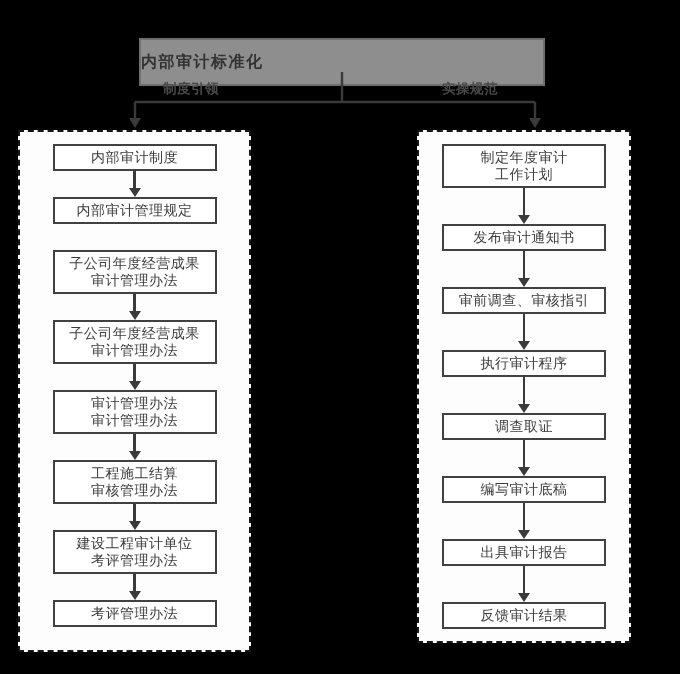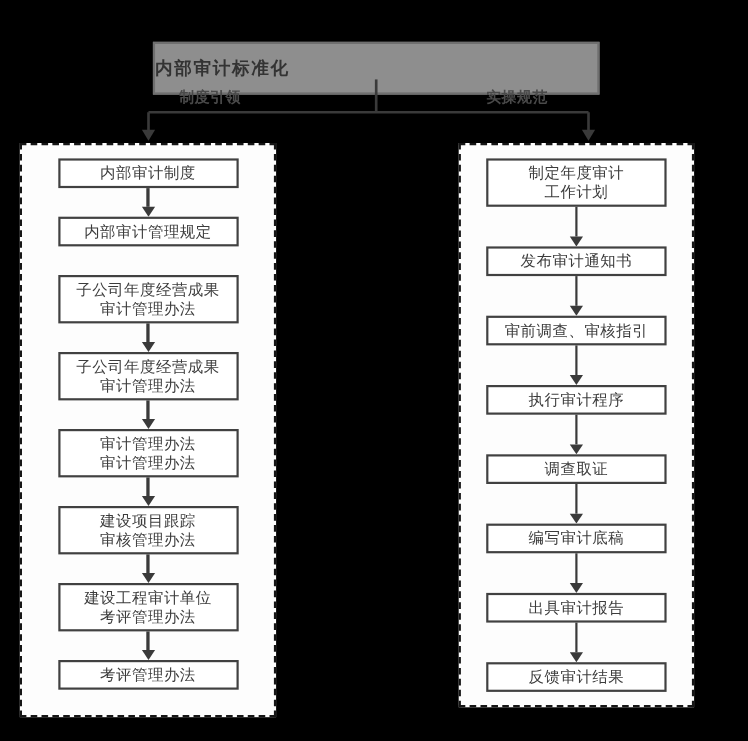--- a/index.html
+++ b/index.html
@@ -99,21 +99,21 @@
         </div>
         <div class="flow-box">
           <div>审计管理办法</div>
           <div>审计管理办法</div>
         </div>
         <div class="connector">
           <div class="vline"></div>
           <div class="ahead"></div>
         </div>
         <div class="flow-box">
-          <div>建设项目跟踪</div>
+          <div>工程施工结算</div>
           <div>审核管理办法</div>
         </div>
         <div class="connector">
           <div class="vline"></div>
           <div class="ahead"></div>
         </div>
         <div class="flow-box">
           <div>建设工程审计单位</div>
           <div>考评管理办法</div>
         </div>

